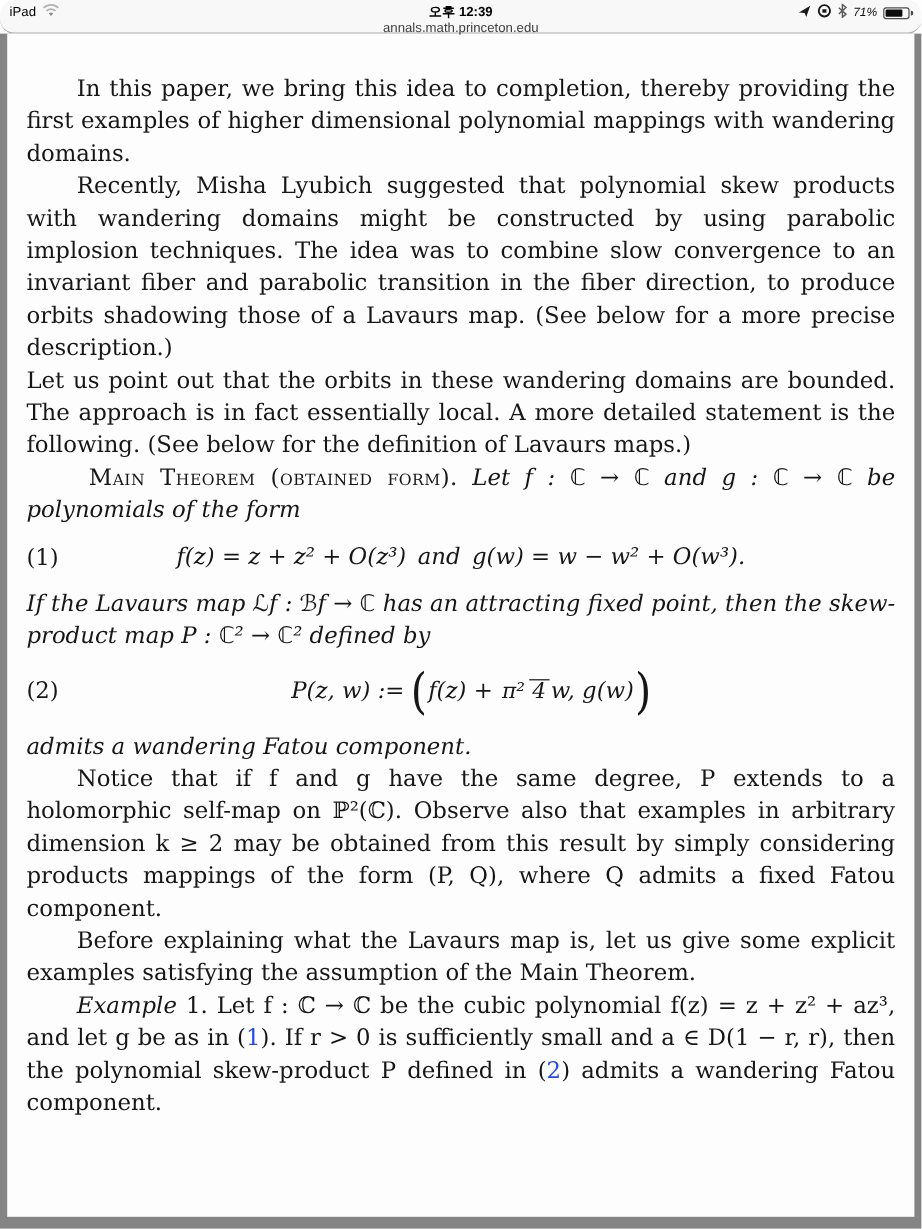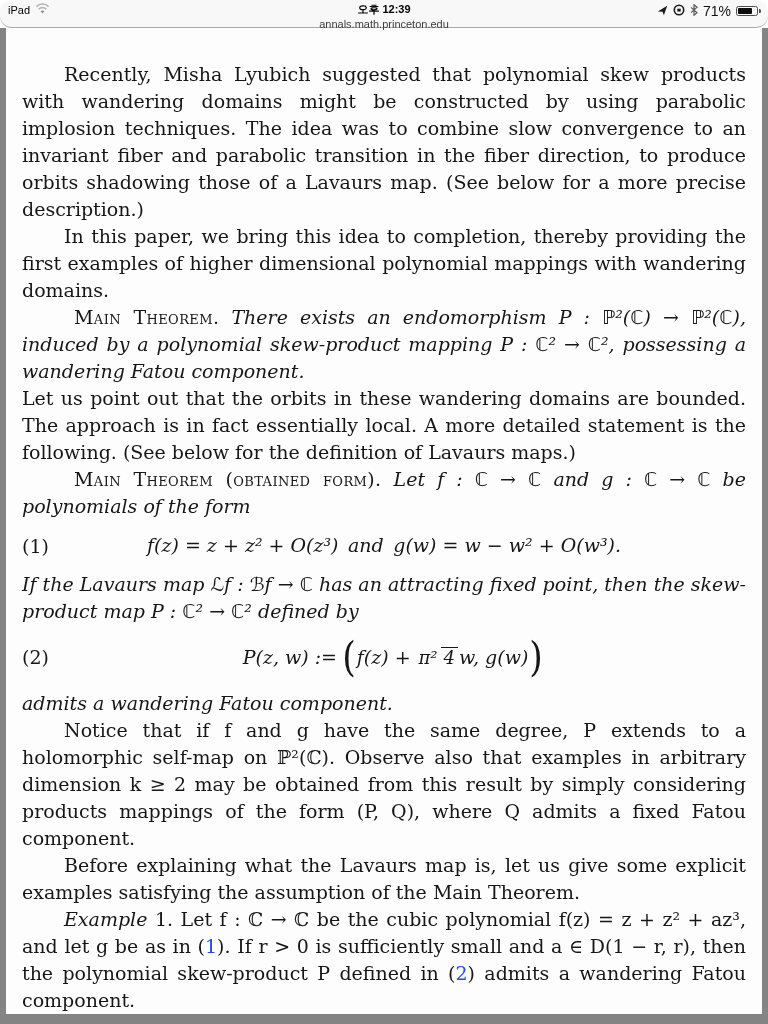--- a/index.html
+++ b/index.html
@@ -19,21 +19,21 @@
   .status-bar{
     position:relative;height:28px;background:var(--chrome-bg);
     border-bottom:1px solid #aaa;
     font-family:"Liberation Sans","DejaVu Sans",sans-serif;font-size:11px;color:#000;border-radius:12px;
   }
   .sb-left{position:absolute;left:8px;top:3px;display:flex;align-items:center;gap:5px;}
   .sb-center{position:absolute;left:0;right:0;top:0;text-align:center;}
   .sb-time{font-weight:bold;padding-top:2px;}
   .sb-url{font-size:11px;color:#3d3d3d;margin-top:1px;}
   .sb-right{position:absolute;right:7px;top:3px;display:flex;align-items:center;gap:5px;}
-  .sb-right .pct{font-size:14px;color:#111;}
+  .sb-right .pct{font-size:10px;color:#111;font-style:italic;}
   .battery{display:inline-flex;align-items:center;}
   .battery-body{position:relative;width:22px;height:10px;border:1px solid #4d4d4d;border-radius:2.5px;background:#f8f8f8;}
   .battery-fill{position:absolute;top:1px;left:1px;bottom:1px;width:71%;background:#0d0d0d;border-radius:1px;}
   .battery-nub{width:2px;height:4px;background:#4d4d4d;border-radius:0 1.5px 1.5px 0;margin-left:1px;}
   
   .viewer{height:996px;background:var(--frame-color);padding:0 6px 10px 6px;}
   .page{background:var(--page-bg);height:100%;padding:33px 16px 0 16px;overflow:hidden;}
   .page p{margin:0;font-size:19px;line-height:27px;text-align:justify;}
   .indent{text-indent:42px;}
   .theorem{text-indent:52px;margin:13px 0;}
@@ -85,25 +85,24 @@
           <span class="battery-fill"></span>
         </span>
         <span class="battery-nub"></span>
       </span>
   </div>
 </header>
 
 <main class="viewer">
   <div class="page">
 
+    <p class="indent">In this paper, we bring this idea to completion, thereby providing the first examples of higher dimensional polynomial mappings with wandering domains.</p>
+
     <p class="indent">Recently, Misha Lyubich suggested that polynomial skew products with wandering domains might be constructed by using parabolic implosion techniques. The idea was to combine slow convergence to an invariant fiber and parabolic transition in the fiber direction, to produce orbits shadowing those of a Lavaurs map. (See below for a more precise description.)</p>
 
-    <p class="indent">In this paper, we bring this idea to completion, thereby providing the first examples of higher dimensional polynomial mappings with wandering domains.</p>
-
-    <p class="theorem"><span class="thm-head">Main Theorem.</span><span class="thm-body"> There exists an endomorphism P : ℙ²(ℂ) → ℙ²(ℂ), induced by a polynomial skew-product mapping P : ℂ² → ℂ², possessing a wandering Fatou component.</span></p>
 
     <p>Let us point out that the orbits in these wandering domains are bounded. The approach is in fact essentially local. A more detailed statement is the following. (See below for the definition of Lavaurs maps.)</p>
 
     <p class="theorem"><span class="thm-head">Main Theorem (obtained form).</span><span class="thm-body"> Let f : ℂ → ℂ and g : ℂ → ℂ be polynomials of the form</span></p>
 
     <div class="equation">
       <span class="eq-no">(1)</span>
       <span class="eq-body">f(z) = z + z² + O(z³) and g(w) = w − w² + O(w³).</span>
     </div>
 

